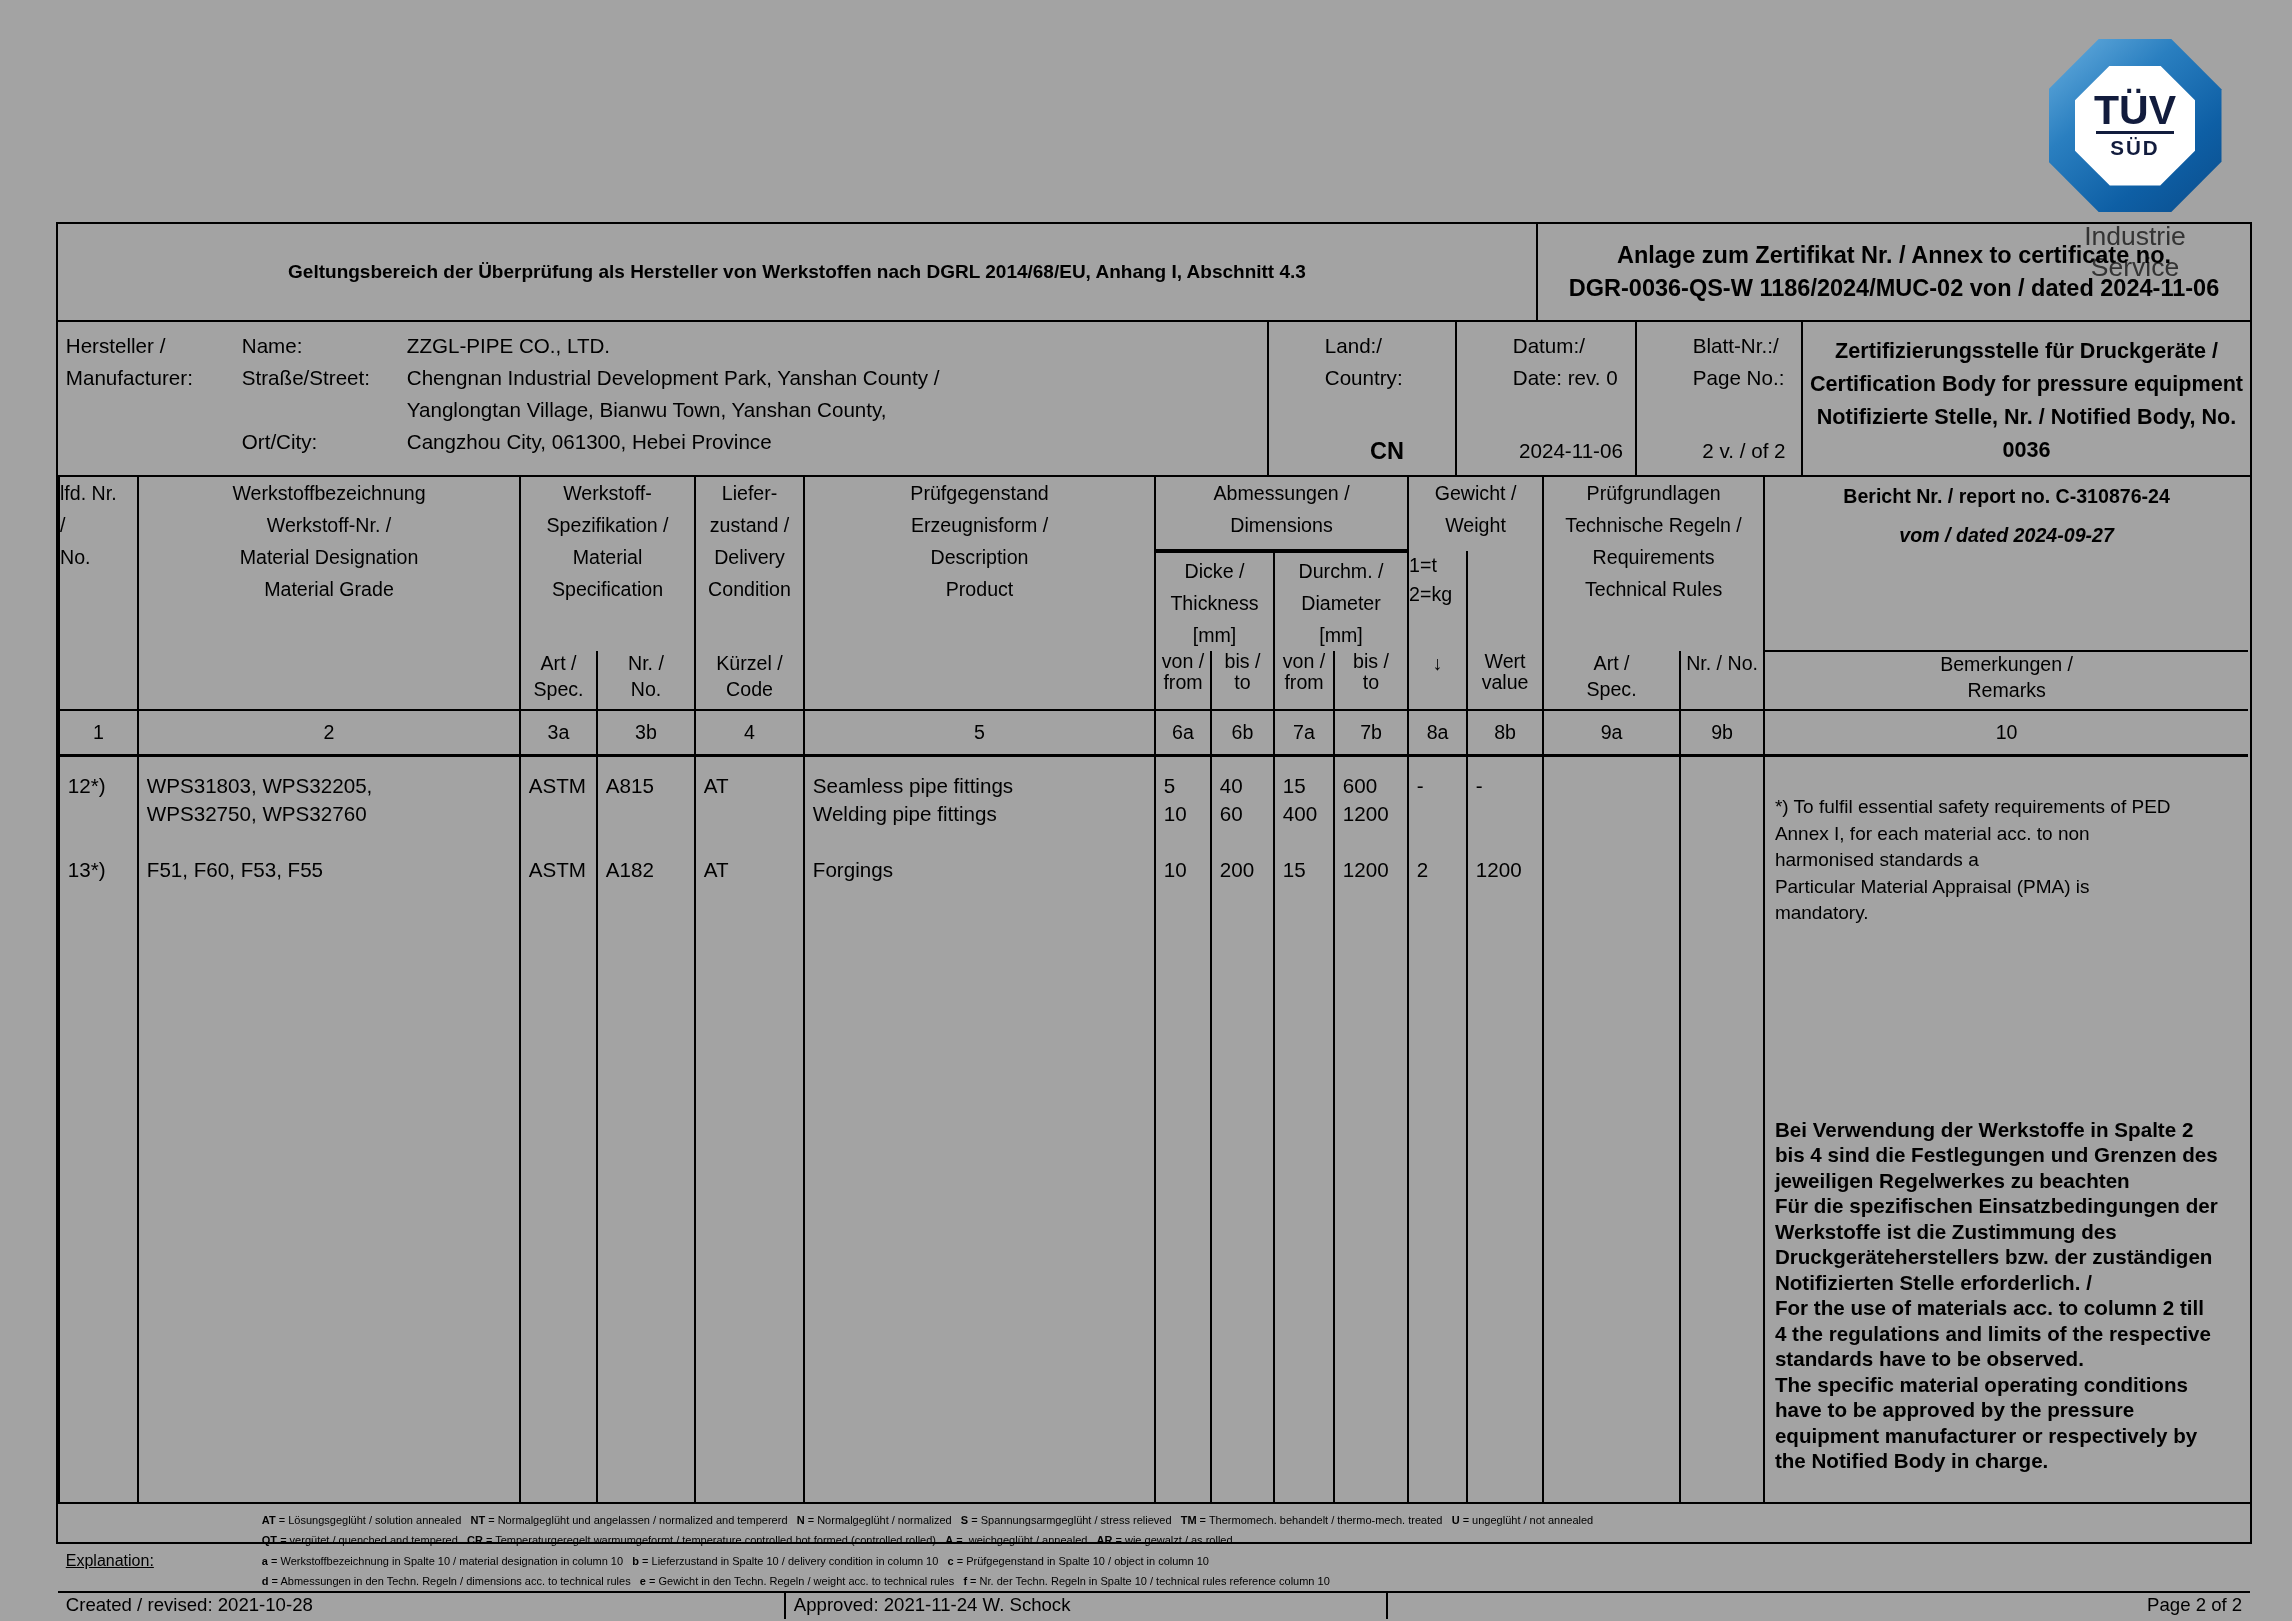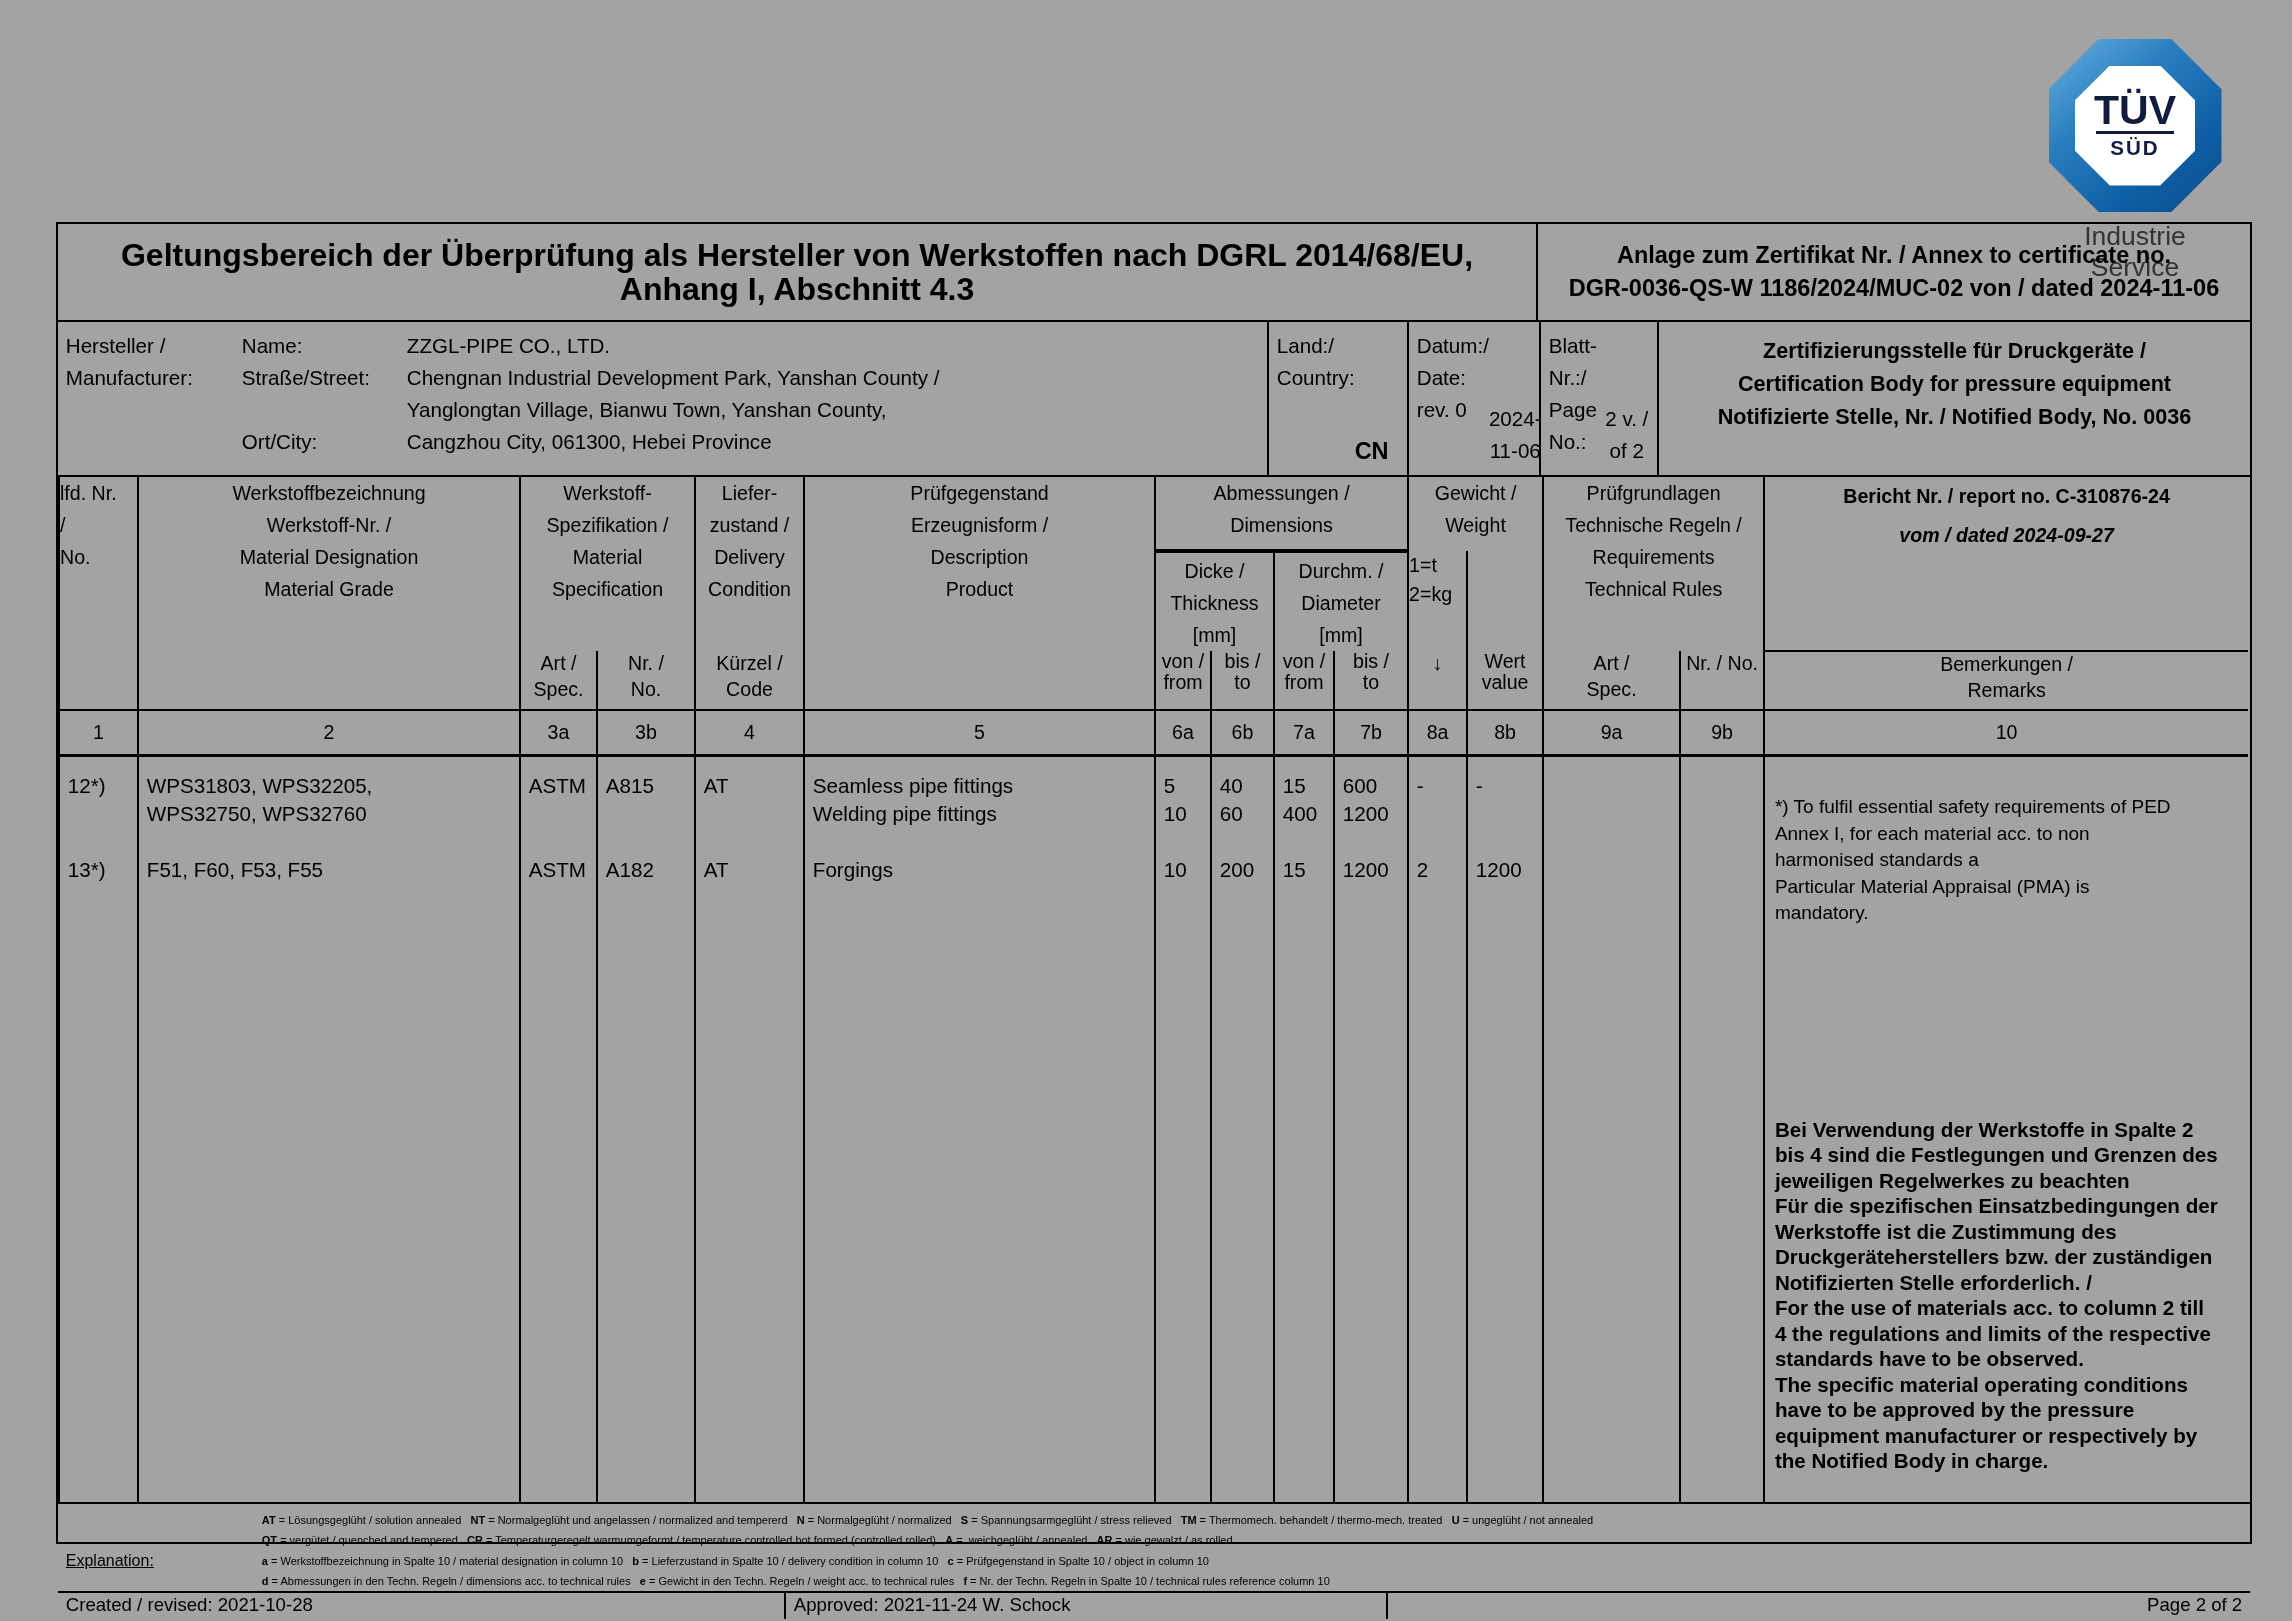--- a/index.html
+++ b/index.html
@@ -22,33 +22,33 @@
   .sud { font-size:20.6px; font-weight:bold; letter-spacing:2px; color:#121c3d; }
   .logo-caption { margin-top:8.8px; font-size:26.5px; color:#333; }
 
   
   .sheet { position:absolute; left:56px; top:222px; width:2196px; height:1322px;
            border:2.9px solid #000; box-sizing:border-box; }
 
   .title-band { display:flex; height:98px; border-bottom:2px solid #000; box-sizing:border-box; }
   .title-left { width:1480px; border-right:2px solid #000; box-sizing:border-box;
                 display:flex; flex-direction:column; justify-content:center; align-items:center;
-                font-weight:bold; font-size:32px; line-height:34px; text-align:center; }
+                font-weight:bold; font-size:19px; line-height:34px; text-align:center; }
   .title-right { flex:1; display:flex; flex-direction:column; justify-content:center; align-items:center;
                  font-weight:bold; font-size:23.5px; line-height:33px; text-align:center; }
 
   .mfr-band { display:flex; height:155px; border-bottom:2px solid #000; box-sizing:border-box; }
   .mfr-left { width:1211px; border-right:2px solid #000; box-sizing:border-box;
               display:flex; padding:7.8px 0 0 7.8px; font-size:20.6px; line-height:32px; }
   .mfr-label { width:176px; }
   .mfr-fields { flex:1; }
   .mfr-row { display:flex; }
   .mfr-sublabel { width:165px; }
-  .meta-cell { border-right:2px solid #000; box-sizing:border-box; display:flex; flex-direction:row;
-               padding:7.8px 0 7.8px 7.8px; font-size:20.6px; line-height:32px; }
+  .meta-cell { border-right:2px solid #000; box-sizing:border-box; display:flex; flex-direction:column;
+               padding:7.8px 0 7.8px 7.8px; font-size:20.6px; line-height:32px;margin-left:48px; }
   .meta-country { width:140px; }
   .meta-date { width:132px; }
   .meta-page { width:118px; }
   .meta-value { margin-top:auto; text-align:center; padding-right:5.9px; }
   .meta-value.big { font-weight:bold; font-size:23.5px; }
   .cert-cell { flex:1; font-weight:bold; font-size:21.6px; line-height:33px; text-align:center;
                padding-top:11.8px; }
 
   
   table.main { border-collapse:collapse; table-layout:fixed; width:2190px; }

